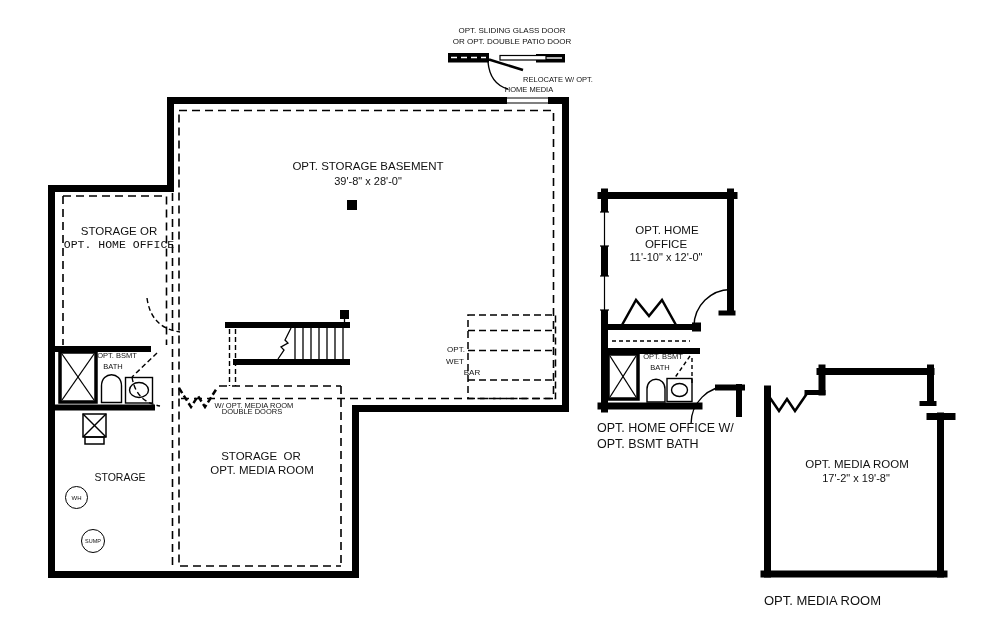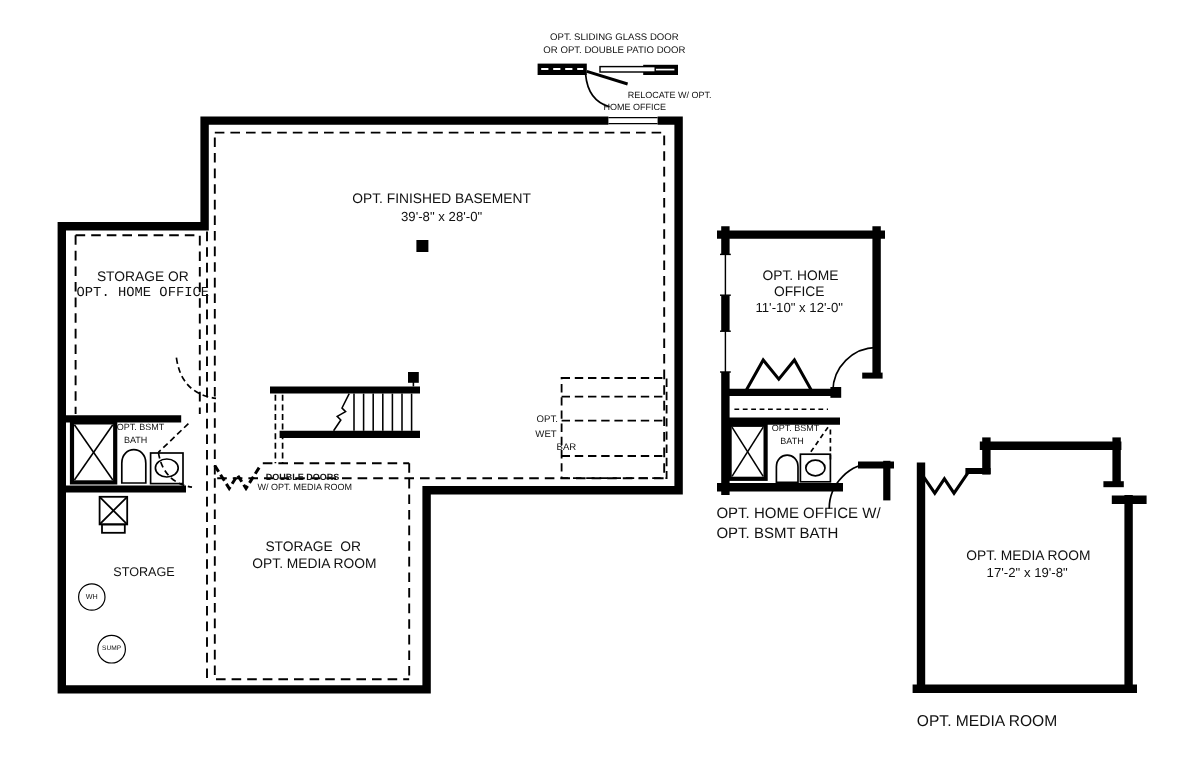--- a/index.html
+++ b/index.html
@@ -173,34 +173,34 @@
       <line x1="922" y1="403.5" x2="934" y2="403.5" stroke-width="5"></line>
     </g>
     <g fill="none" stroke="#000">
       <polyline points="766,392 779,411 787,399 795,411 808,392" stroke-width="2.5"></polyline>
     </g>
   </svg>
 
   <div class="lbl center" style="left:512px;top:27px;font-size:8px;">OPT. SLIDING GLASS DOOR</div>
   <div class="lbl center" style="left:512px;top:38px;font-size:8px;">OR OPT. DOUBLE PATIO DOOR</div>
   <div class="lbl center" style="left:558px;top:76px;font-size:7.5px;">RELOCATE W/ OPT.</div>
-  <div class="lbl center" style="left:529px;top:86px;font-size:7.5px;">HOME OFFICE</div>
-
-  <div class="lbl center" style="left:368px;top:160px;font-size:11.5px;">OPT. FINISHED BASEMENT</div>
+  <div class="lbl center" style="left:529px;top:86px;font-size:7.5px;">HOME MEDIA</div>
+
+  <div class="lbl center" style="left:368px;top:160px;font-size:11.5px;">OPT. STORAGE BASEMENT</div>
   <div class="lbl center" style="left:368px;top:176px;font-size:11px;">39'-8" x 28'-0"</div>
 
   <div class="lbl center" style="left:119px;top:225px;font-size:11.5px;">STORAGE OR</div>
   <div class="lbl center" style="left:119px;top:239px;font-size:11.5px;font-family:Liberation Mono, monospace;">OPT. HOME OFFICE</div>
 
   <div class="lbl center" style="left:117px;top:352px;font-size:7.5px;">OPT. BSMT</div>
   <div class="lbl center" style="left:113px;top:363px;font-size:7.5px;">BATH</div>
 
   <div class="lbl center" style="left:120px;top:472px;font-size:10.5px;">STORAGE</div>
 
-  <div class="lbl center" style="left:252px;top:394px;font-size:7.5px;font-weight:bold;">DOUBLE DOORS</div>
+  <div class="lbl center" style="left:252px;top:408px;font-size:7.5px;">DOUBLE DOORS</div>
   <div class="lbl center" style="left:254px;top:402px;font-size:7.5px;">W/ OPT. MEDIA ROOM</div>
 
   <div class="lbl center" style="left:261px;top:450px;font-size:11.5px;">STORAGE  OR</div>
   <div class="lbl center" style="left:262px;top:464px;font-size:11.5px;">OPT. MEDIA ROOM</div>
 
   <div class="lbl center" style="left:456px;top:346px;font-size:8px;">OPT.</div>
   <div class="lbl center" style="left:455px;top:358px;font-size:8px;">WET</div>
   <div class="lbl center" style="left:455px;top:369px;font-size:8px;margin-left:17px;">BAR</div>
 
   <div class="equip" style="left:65px;top:486px;width:21px;height:21px;font-size:6px;">

